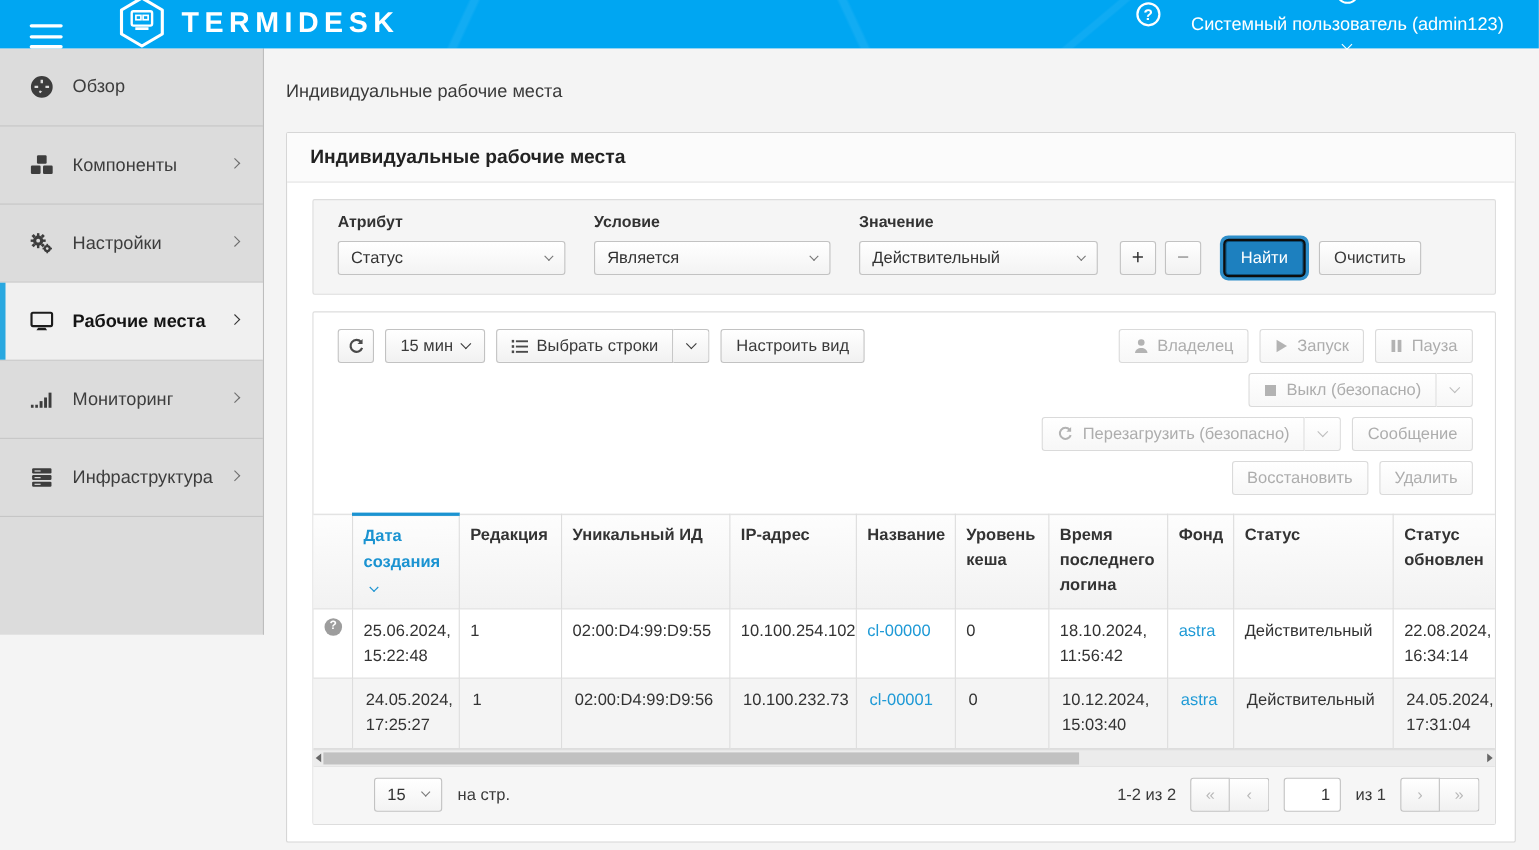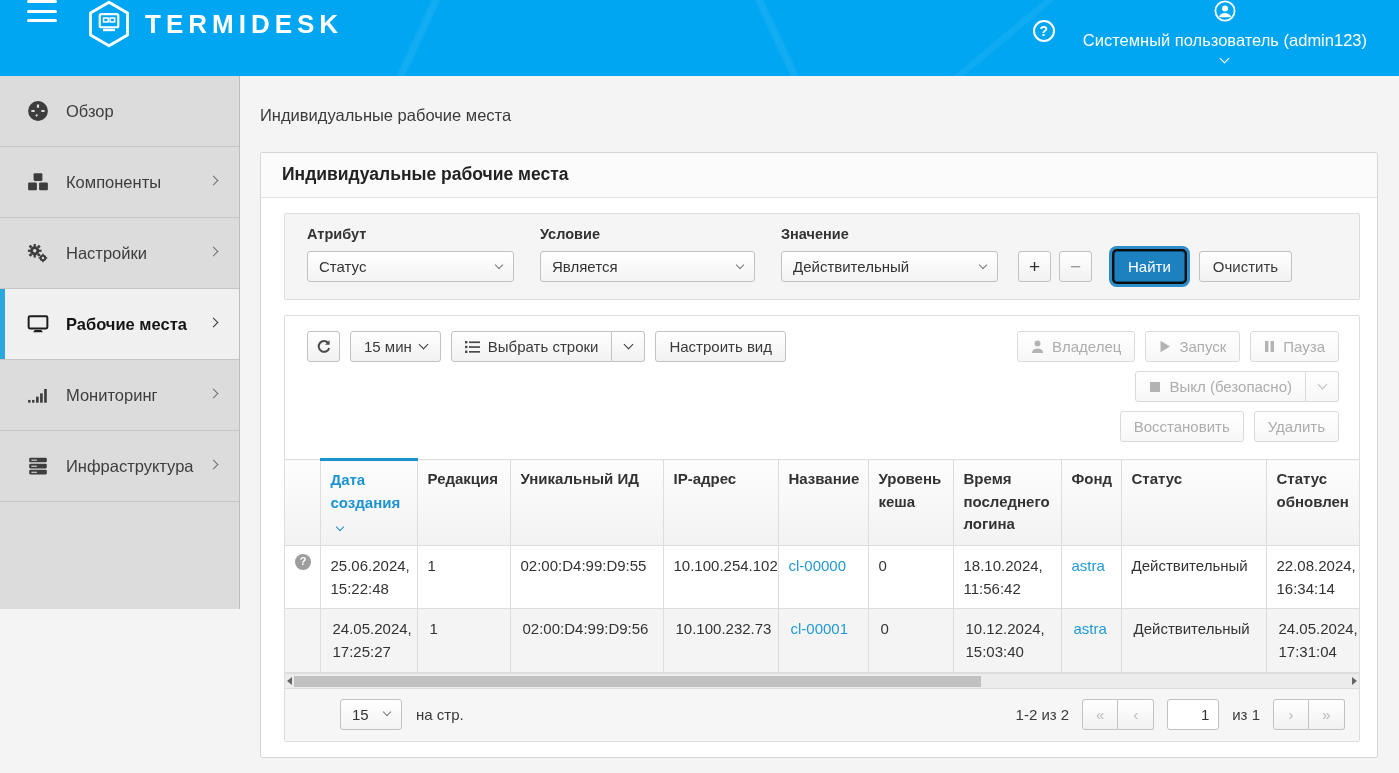--- a/index.html
+++ b/index.html
@@ -1,25 +1,25 @@
 <!DOCTYPE html>
 <html><head>
 <meta charset="utf-8">
 <style>
   * { box-sizing: border-box; }
   html,body { margin:0; padding:0; width:1399px; height:773px; overflow:hidden;
     font-family:"Liberation Sans","DejaVu Sans",sans-serif; background:#f4f4f4; color:#3a3a3a; }
 
   
-  .topbar { position:relative; height:76px; background:#00a6f2;
+  .topbar { position:relative; height:44px; background:#00a6f2;
     background-image:
       linear-gradient(115deg, transparent 30%, rgba(255,255,255,.07) 30.2%, rgba(255,255,255,.07) 30.6%, transparent 30.8%),
       linear-gradient(65deg, transparent 55%, rgba(255,255,255,.07) 55.2%, rgba(255,255,255,.07) 55.6%, transparent 55.8%),
       linear-gradient(140deg, transparent 70%, rgba(255,255,255,.06) 70.2%, rgba(255,255,255,.06) 70.7%, transparent 70.9%);
-    display:flex; align-items:flex-start; color:#fff; }
+    display:flex; align-items:flex-end; color:#fff;gap:20px; }
   .hamburger { width:30px; height:22px; margin-left:27px; display:flex; flex-direction:column; justify-content:space-between; cursor:pointer; }
   .hamburger span { display:block; height:3px; background:#fff; border-radius:2px; }
   .brand { display:flex; align-items:center; margin-left:30px; gap:14px; }
   .brand-word { font-size:26px; font-weight:bold; letter-spacing:5px; color:#fff; }
   .topbar-right { margin-left:auto; display:flex; align-items:center; gap:28px; margin-right:32px; }
   .help-circle { width:22px; height:22px; border:2px solid #fff; border-radius:50%;
     display:flex; align-items:center; justify-content:center; font-weight:bold; font-size:14px; cursor:pointer; }
   .userbox { display:flex; align-items:center; gap:9px; font-size:16.5px; cursor:pointer;flex-direction:column; }
   .chev { width:7px; height:7px; border-right:1.7px solid currentColor; border-bottom:1.7px solid currentColor;
     display:inline-block; transform:rotate(45deg); margin-top:-4px; }
@@ -354,20 +354,37 @@
                   <button class="btn disabled">
                     <svg width="12" height="12" viewBox="0 0 12 12">
                         <rect class="tfill" x="1" y="1" width="10" height="10"></rect>
                       </svg>
                     <span>Выкл (безопасно)</span>
                   </button>
                   <button class="btn disabled caret-seg">
                     <span class="chev"></span>
                   </button>
                 </div>
+              </div>
+              <div class="tb-row">
+                <div class="btn-group">
+                  <button class="btn disabled">
+                    <svg width="15" height="15" viewBox="0 0 16 16">
+                      <path class="tstroke" d="M13.2 9.2a5.4 5.4 0 1 1-1-5.3" fill="none" stroke-width="2"></path>
+                      <path class="tfill" d="M13.6 1.2v4.6H9z"></path>
+                    </svg>
+                    <span>Перезагрузить (безопасно)</span>
+                  </button>
+                  <button class="btn disabled caret-seg">
+                    <span class="chev"></span>
+                  </button>
+                </div>
+                <button class="btn disabled">
+                  <span>Сообщение</span>
+                </button>
               </div>
               <div class="tb-row">
                 <button class="btn disabled">
                   <span>Восстановить</span>
                 </button>
                 <button class="btn disabled">
                   <span>Удалить</span>
                 </button>
               </div>
             </div>

